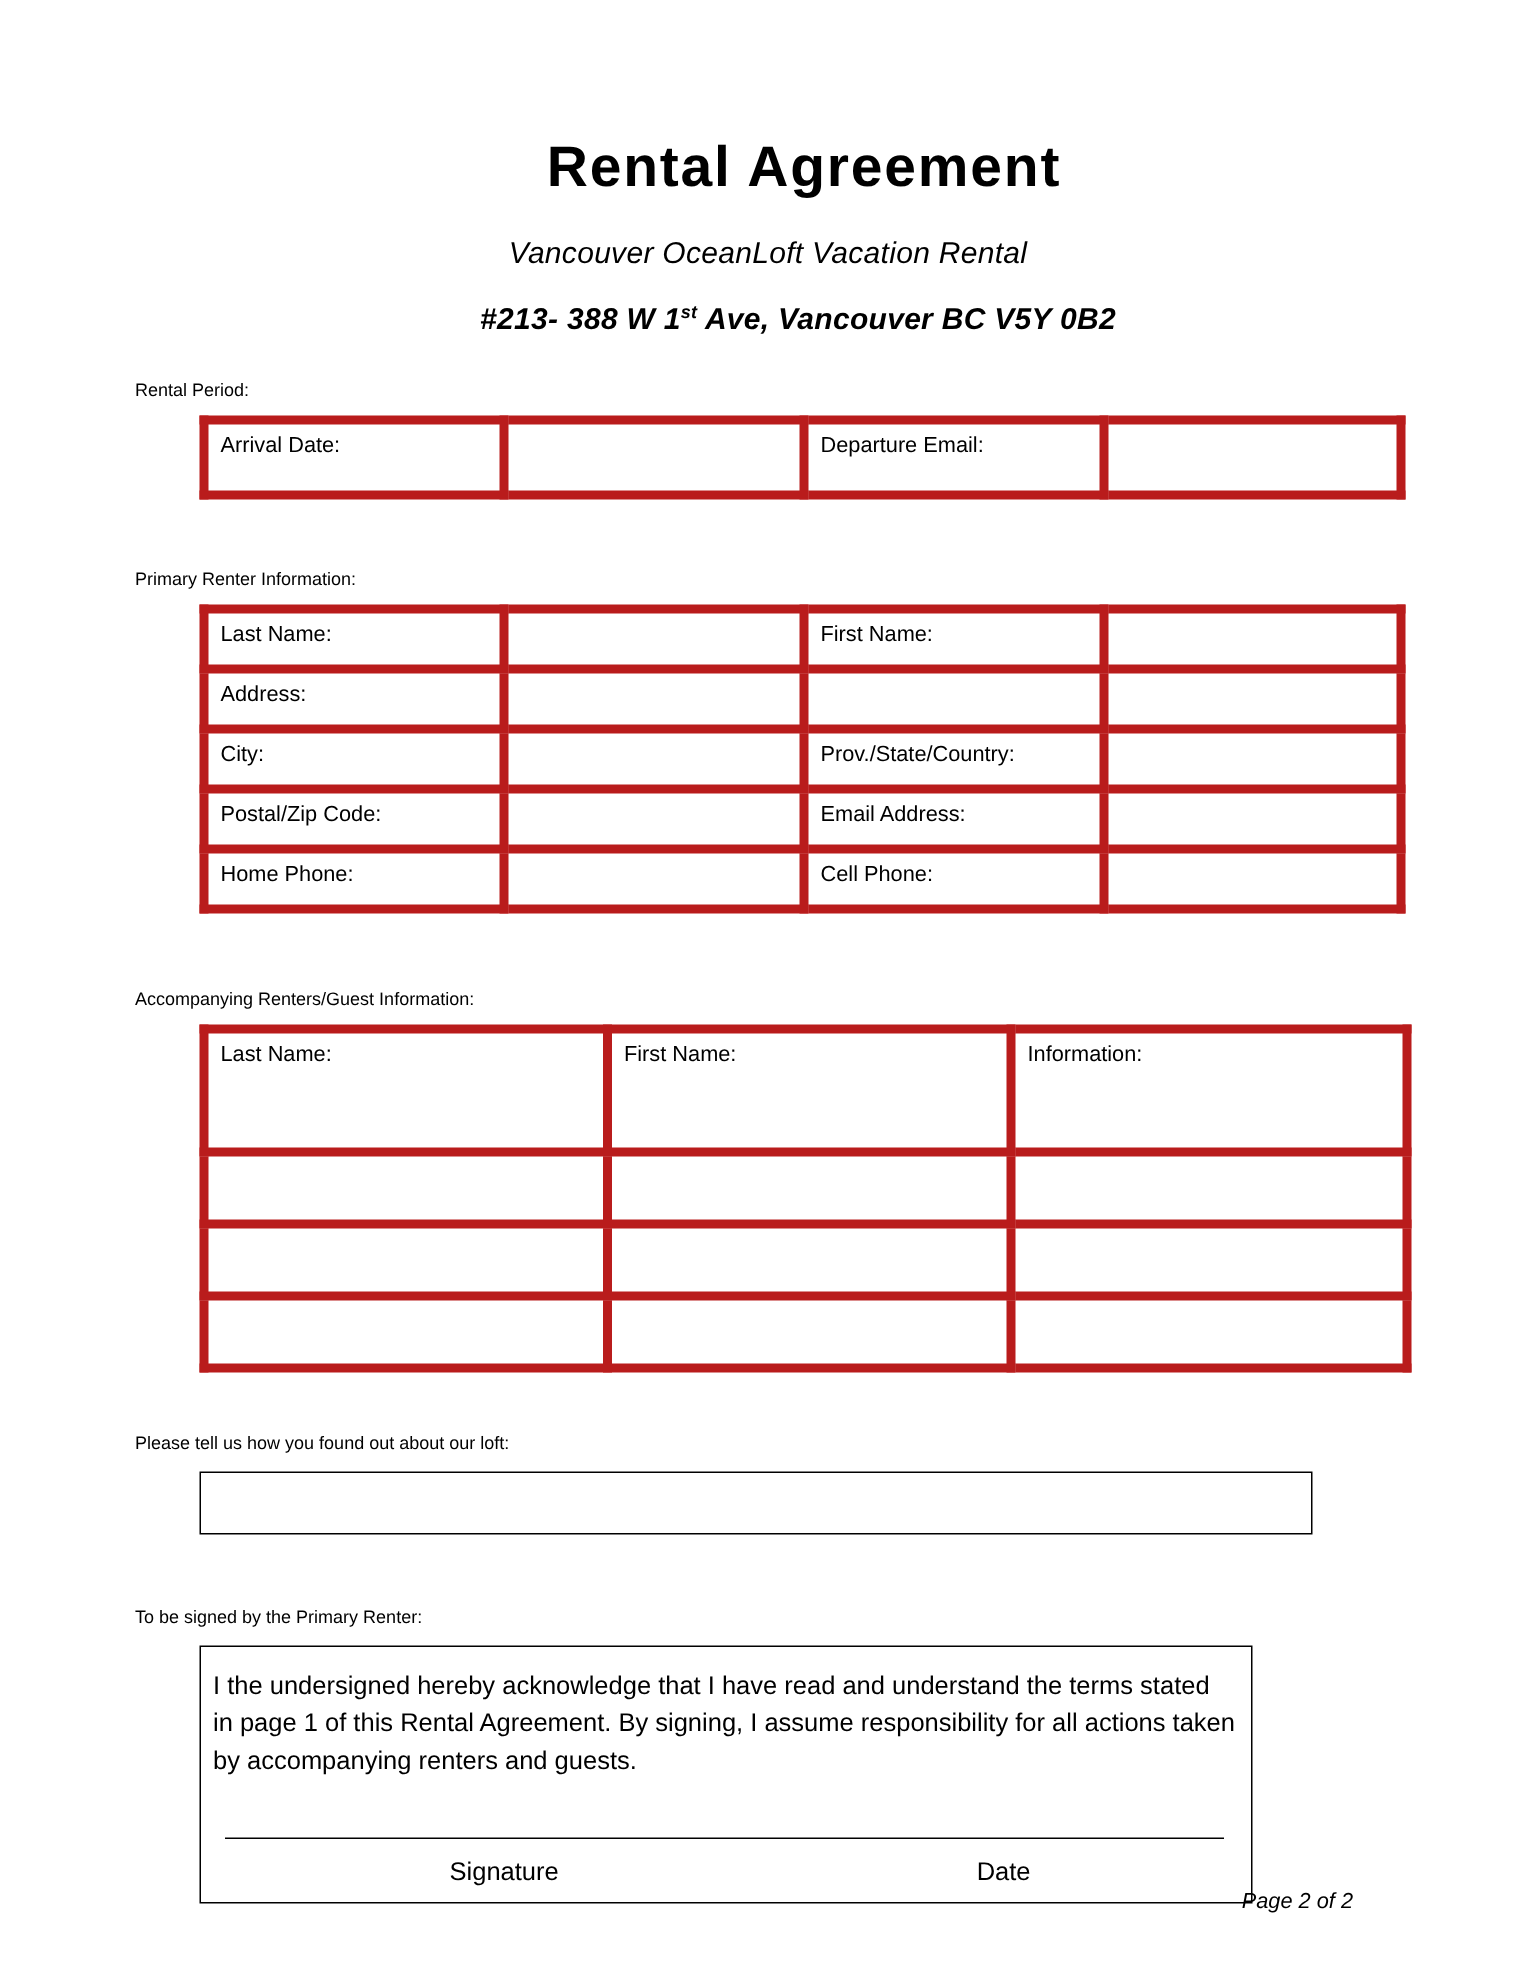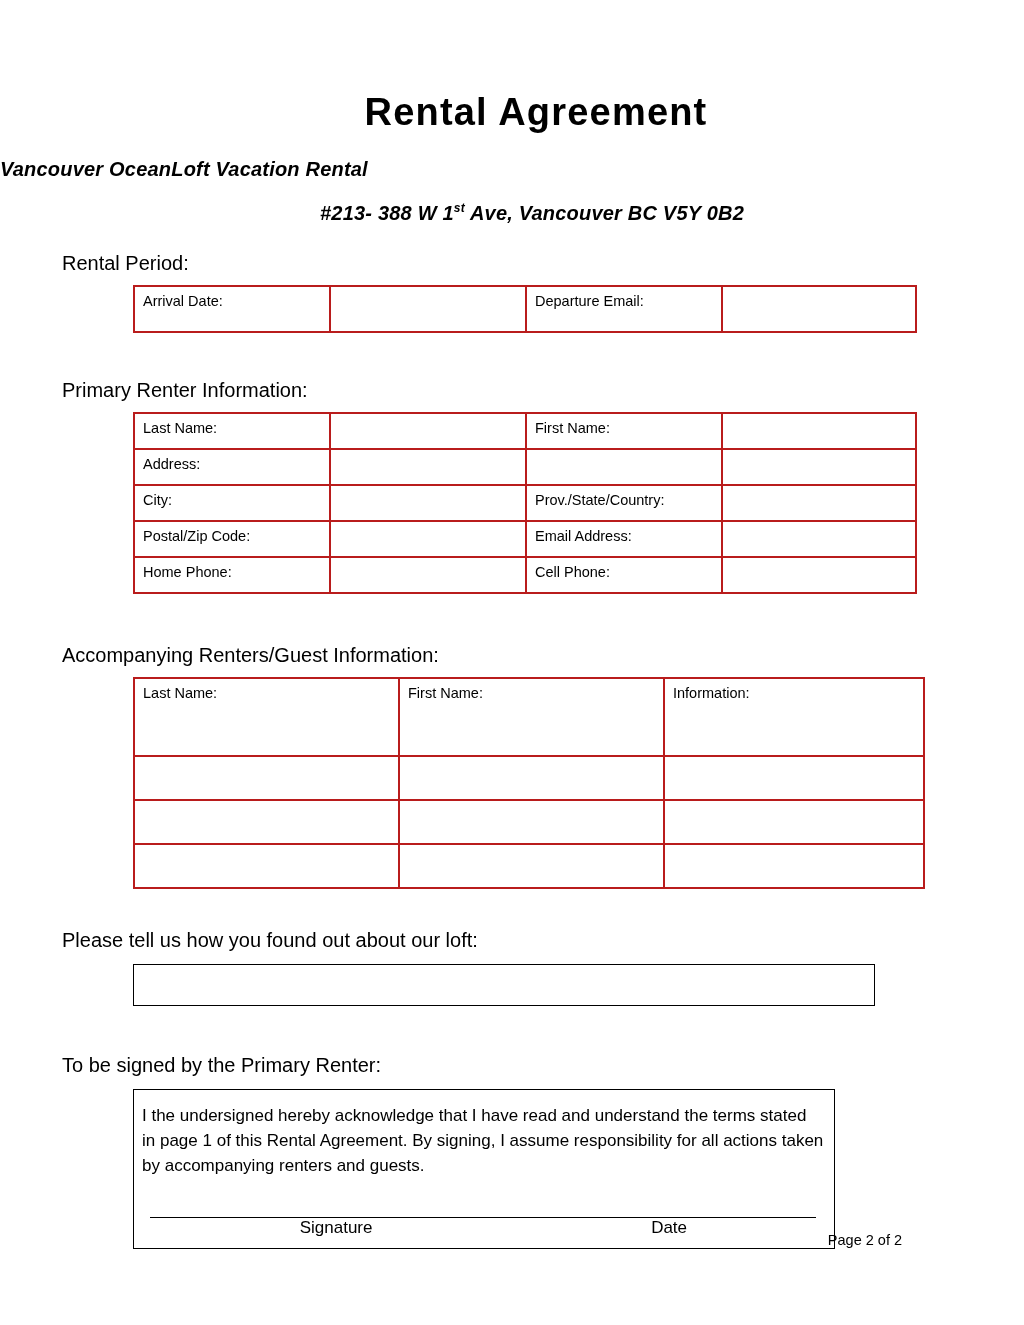--- a/index.html
+++ b/index.html
@@ -28,22 +28,23 @@
     text-align: center;
     font-size: 38px;
     font-weight: bold;
     letter-spacing: 1.2px;
     margin: 0;
     padding-top: 92px;
     line-height: 1.1;
     padding-left: 48px;
   }
   .subtitle {
+    text-align: center;
     font-size: 20px;
-    font-weight: bold;
+    font-weight: normal;
     font-style: italic;
     letter-spacing: 0.2px;
     margin: 0;
     padding-top: 24px;
   }
   .subtitle2 {
     text-align: center;
     font-size: 20px;
     font-weight: bold;
     font-style: italic;
@@ -52,33 +53,33 @@
     padding-top: 20px;
     padding-left: 40px;
   }
   .subtitle2 sup {
     font-size: 12px;
     vertical-align: super;
   }
 
   
   .section-label {
-    font-size: 20px;
-    margin-left: 62px;
+    font-size: 12px;
+    margin-left: 90px;
     color: #000;
   }
 
   
   table {
     border-collapse: collapse;
     margin-left: 133px;
     table-layout: fixed;
   }
   table td {
-    border: 2px solid #b91c1c;
+    border: 6px solid #b91c1c;
     font-size: 14.5px;
     padding: 6px 0 6px 8px;
     vertical-align: top;
     height: 22px;
   }
 
   
   .t-period { width: 742px; }
   .t-period .c1 { width: 186px; }
   .t-period .c2 { width: 186px; }
@@ -135,32 +136,34 @@
     width: 380px;
     height: 1px;
   }
   .date-line {
     border-bottom: 1.5px solid #000;
     width: 300px;
     height: 1px;
   }
   .sign-captions {
     display: flex;
+    margin-top: 12px;
     padding: 0 8px;
     justify-content: space-between;
     font-size: 17px;
   }
   .cap-sig { width: 380px; text-align: center; }
   .cap-date { width: 300px; text-align: center; }
 
   .footer {
     position: absolute;
     right: 122px;
-    bottom: 77px;
+    bottom: 49px;
     font-size: 14.5px;
+    font-style: italic;
   }
 
   .sp-1 { height: 28px; }
   .sp-2 { height: 10px; }
   .sp-3 { height: 46px; }
   .sp-4 { height: 10px; }
   .sp-5 { height: 50px; }
   .sp-6 { height: 10px; }
   .sp-7 { height: 40px; }
   .sp-8 { height: 12px; }

